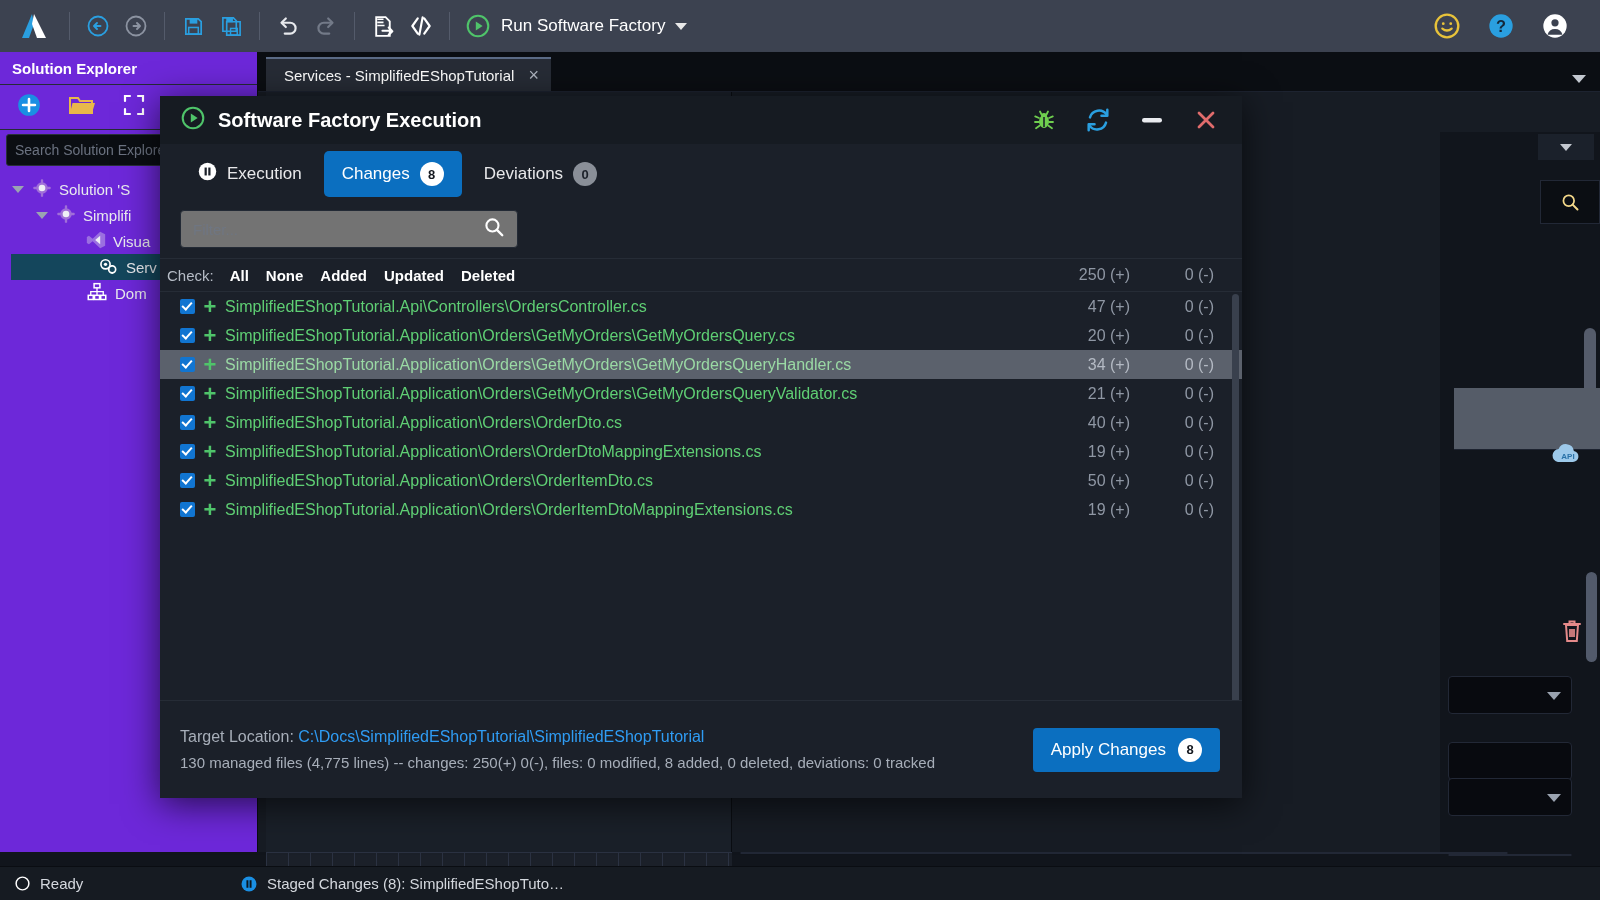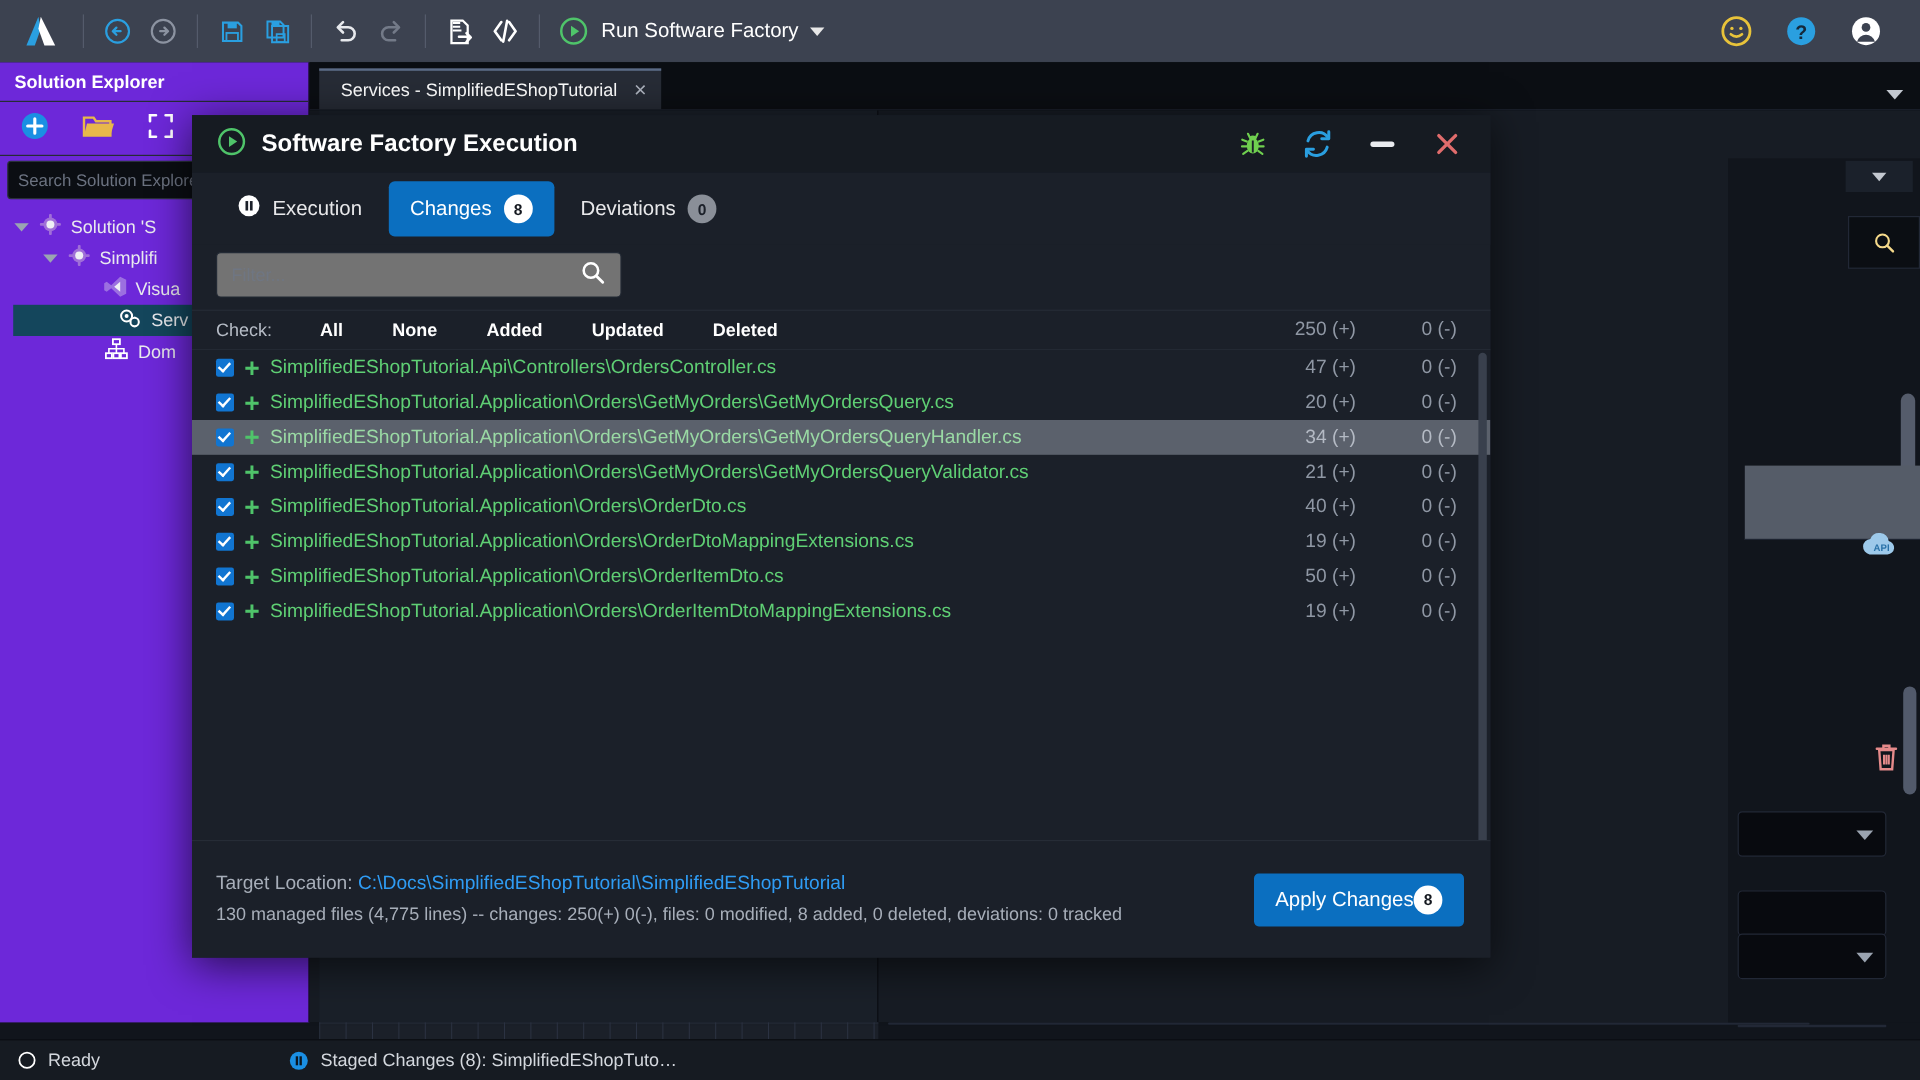--- a/index.html
+++ b/index.html
@@ -121,22 +121,22 @@
     width: 338px; height: 38px; background: #737373; border: 1px solid #232a35; border-radius: 4px;
     display: flex; align-items: center; padding: 0 12px; gap: 44px;
   }
   .filter-box input {
     flex: 1; background: transparent; border: none; outline: none;
     font-family: "Liberation Sans", sans-serif; font-size: 15px; color: #d8dbe0;
   }
   .filter-box input::placeholder { color: #6f7682; }
 
   .check-row {
-    height: 34px; display: flex; align-items: center; padding: 0 0 0 20px;
-    border-top: 1px solid #262c36; border-bottom: 1px solid #262c36; background:#1b2029;gap:24px;
+    height: 34px; display: flex; align-items: center; padding: 0 0 0 7px;
+    border-top: 1px solid #262c36; border-bottom: 1px solid #262c36; background:#1b2029;
   }
   .check-label { color: #b6bcc6; font-size: 15px; margin-right: 16px; }
   .check-link { color: #ffffff; font-size: 15px; font-weight: bold; margin-right: 17px; cursor: pointer; }
   .totals { margin-left: auto; display: flex; align-items: center; }
   .plus-col { width: 116px; text-align: right; color: #8f97a4; font-size: 16px; }
   .minus-col { width: 112px; text-align: right; padding-right: 28px; color: #8f97a4; font-size: 16px; }
 
   .list { flex: 1; overflow: hidden; position: relative; background: #1b2029; }
   .frow { height: 29px; display: flex; align-items: center; padding-left: 20px; }
   .frow.sel { background: #5b616c; }
@@ -156,21 +156,21 @@
   .list-scroll { position: absolute; right: 3px; top: 2px; width: 7px; height: 430px; background: #39404d; border-radius: 4px; }
 
   .modal-foot { height: 98px; border-top: 1px solid #262c36; display: flex; align-items: center;
                 padding: 0 22px 0 20px; background:#1b2029; }
   .foot-text { display: flex; flex-direction: column; gap: 8px; }
   .foot-line1 { font-size: 16px; color: #a7aeb9; }
   .foot-link { color: #2f9cf4; }
   .foot-line2 { font-size: 15px; color: #a7aeb9; }
   .apply-btn {
     margin-left: auto; background: #0b6fc0; color: #fff; height: 44px; padding: 0 18px;
-    border-radius: 4px; display: flex; align-items: center; font-size: 17px; cursor: pointer;
+    border-radius: 4px; display: flex; align-items: center; gap: 12px; font-size: 17px; cursor: pointer;
   }
   .apply-btn .pill { background: #ffffff; color: #14181f; }
 
   
   .status {
     position: absolute; left: 0; bottom: 0; width: 1600px; height: 34px; background: #161b22;
     display: flex; align-items: center; font-size: 15px; color: #d4d8de;
     border-top: 1px solid #0a0d12;
   }
   .st-item { display: flex; align-items: center; gap: 9px; }

